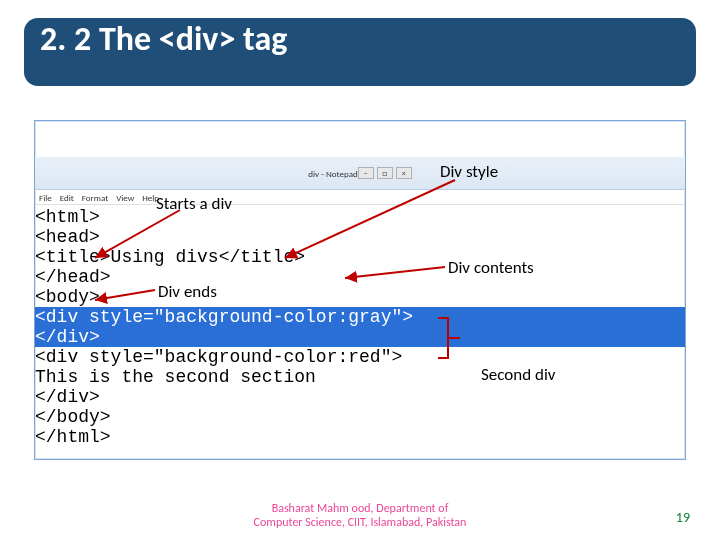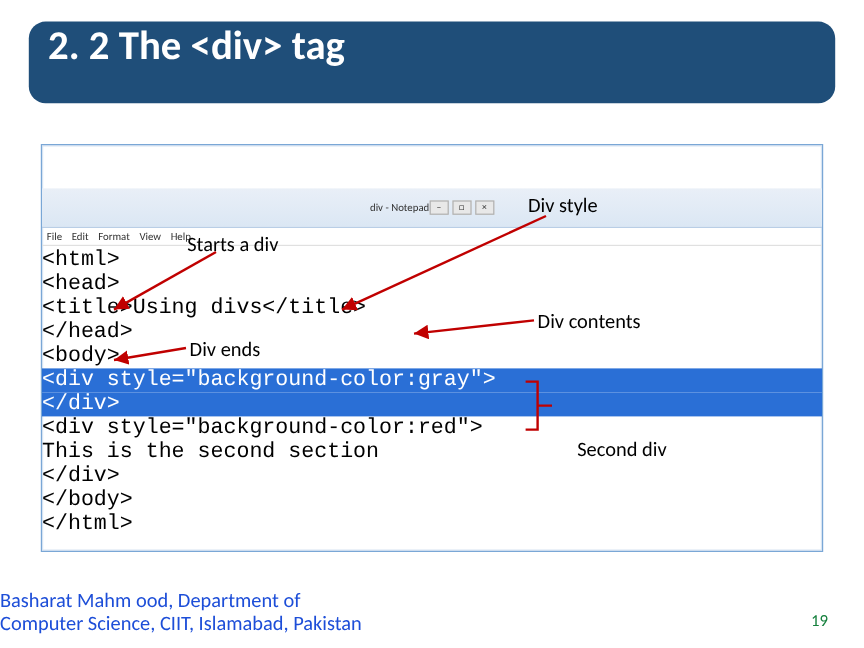--- a/index.html
+++ b/index.html
@@ -89,23 +89,23 @@
     position: absolute;
     top: 0; left: 0;
     width: 720px; height: 540px;
     pointer-events: none;
   }
   .footer-credit {
     position: absolute;
     bottom: 10px;
     left: 0;
     width: 100%;
-    text-align: left;
-    font-size: 17px;
-    color: #1d4ed8;
+    text-align: center;
+    font-size: 12px;
+    color: #ec4899;
     line-height: 1.15;
   }
   .page-num {
     position: absolute;
     bottom: 14px;
     right: 30px;
     font-size: 14px;
     color: #15803d;
   }
 </style>

